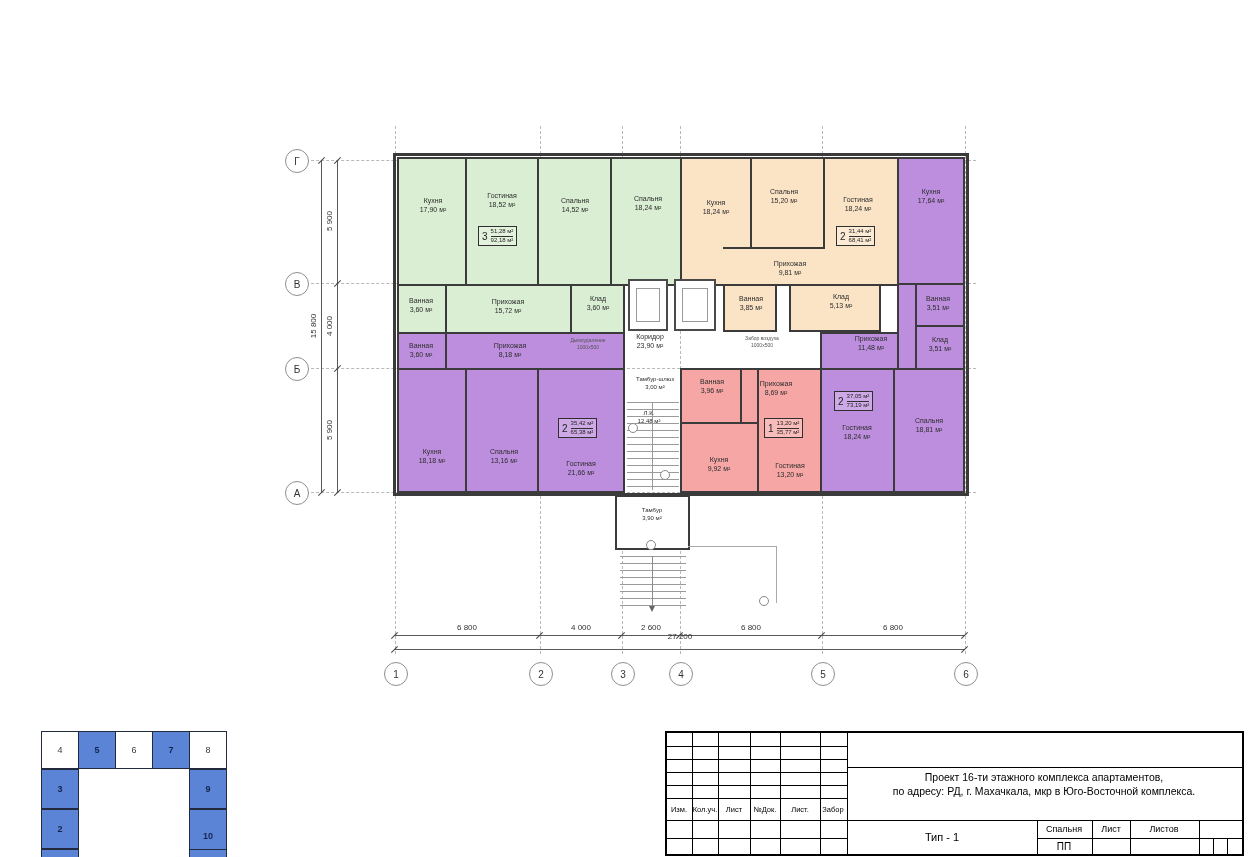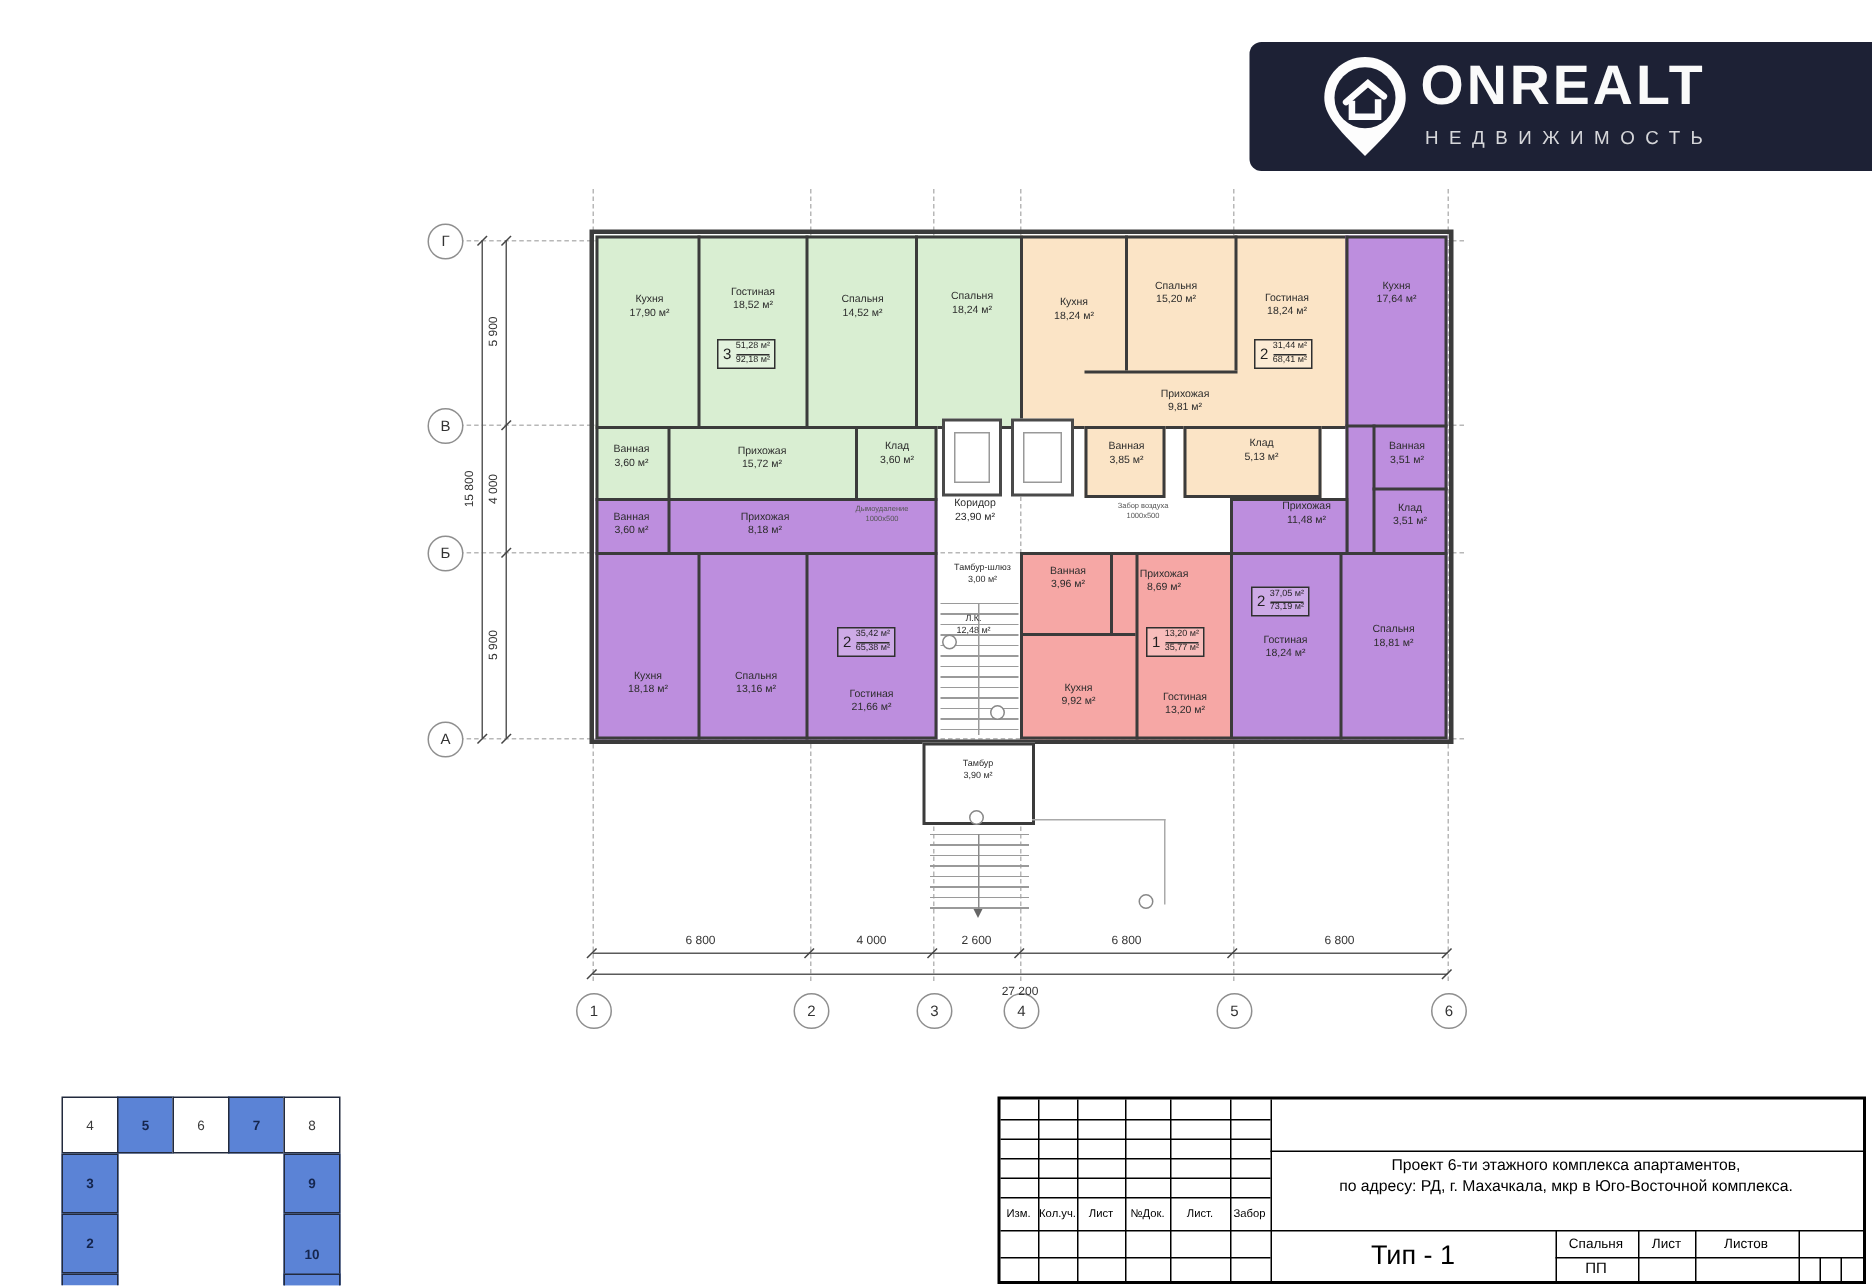--- a/index.html
+++ b/index.html
@@ -55,30 +55,20 @@
   .tbv{position:absolute;width:1px;background:#000}
   .tbh{position:absolute;height:1px;background:#000}
   .tbt{position:absolute;transform:translate(-50%,-50%);font-size:7.5px;color:#000;white-space:nowrap}
   .tbp{position:absolute;transform:translate(-50%,-50%);font-size:10.5px;color:#000;white-space:nowrap}
 </style>
 </head>
 <body>
 
 <div class="canvas">
 
-  <div class="banner">
-    <svg style="position:absolute;left:46px;top:8px" width="62" height="70" viewBox="0 0 64 72">
-      <path d="M32 2C16.5 2 4 14.5 4 30c0 11 7 19.5 28 40 21-20.5 28-29 28-40C60 14.5 47.5 2 32 2z" fill="#fdfdfd"></path>
-      <circle cx="32" cy="30" r="21" fill="#1d2135"></circle>
-      <path d="M19 33 L34 20 L45 29" stroke="#fdfdfd" stroke-width="4.5" fill="none" stroke-linecap="round"></path>
-      <path d="M23 32 V43 H41 V31" stroke="#fdfdfd" stroke-width="4.5" fill="none"></path>
-    </svg>
-    <div class="brand">ONREALT</div>
-    <div class="brandsub">НЕДВИЖИМОСТЬ</div>
-  </div>
 
   <div class="gridv" style="left:395px;top:126px;height:528px"></div>
   <div class="gridv" style="left:540px;top:126px;height:528px"></div>
   <div class="gridv" style="left:622px;top:126px;height:528px"></div>
   <div class="gridv" style="left:680px;top:126px;height:528px"></div>
   <div class="gridv" style="left:822px;top:126px;height:528px"></div>
   <div class="gridv" style="left:965px;top:126px;height:528px"></div>
   <div class="gridh" style="left:286px;top:160px;width:690px"></div>
   <div class="gridh" style="left:286px;top:283px;width:690px"></div>
   <div class="gridh" style="left:286px;top:368px;width:690px"></div>
@@ -251,21 +241,21 @@
   <div class="axis" style="left:811px;top:662px">5</div>
   <div class="axis" style="left:954px;top:662px">6</div>
 
   <div class="dim" style="left:395px;top:635px;width:570px;height:1px"></div>
   <div class="dim" style="left:395px;top:649px;width:570px;height:1px"></div>
   <div class="dimlab" style="left:467px;top:627px">6 800</div>
   <div class="dimlab" style="left:581px;top:627px">4 000</div>
   <div class="dimlab" style="left:651px;top:627px">2 600</div>
   <div class="dimlab" style="left:751px;top:627px">6 800</div>
   <div class="dimlab" style="left:893px;top:627px">6 800</div>
-  <div class="dimlab" style="left:680px;top:661px">27 200</div>
+  <div class="dimlab" style="left:680px;top:636px">27 200</div>
   <div class="tick" style="left:390px;top:635px"></div>
   <div class="tick" style="left:535px;top:635px"></div>
   <div class="tick" style="left:617px;top:635px"></div>
   <div class="tick" style="left:675px;top:635px"></div>
   <div class="tick" style="left:817px;top:635px"></div>
   <div class="tick" style="left:960px;top:635px"></div>
   <div class="tick" style="left:390px;top:649px"></div>
   <div class="tick" style="left:960px;top:649px"></div>
   <div class="dim" style="left:337px;top:160px;width:1px;height:332px"></div>
   <div class="dim" style="left:321px;top:160px;width:1px;height:332px"></div>
@@ -314,22 +304,22 @@
     <div class="tbv" style="left:463px;top:87px;height:34px"></div>
     <div class="tbv" style="left:532px;top:87px;height:34px"></div>
     <div class="tbv" style="left:546px;top:105px;height:16px"></div>
     <div class="tbv" style="left:560px;top:105px;height:16px"></div>
     <div class="tbt" style="left:12px;top:76px">Изм.</div>
     <div class="tbt" style="left:38px;top:76px">Кол.уч.</div>
     <div class="tbt" style="left:67px;top:76px">Лист</div>
     <div class="tbt" style="left:98px;top:76px">№Док.</div>
     <div class="tbt" style="left:133px;top:76px">Лист.</div>
     <div class="tbt" style="left:166px;top:76px">Забор</div>
-    <div class="tbp" style="left:377px;top:44px">Проект 6-ти этажного комплекса апартаментов,</div>
+    <div class="tbp" style="left:377px;top:44px">Проект 16-ти этажного комплекса апартаментов,</div>
     <div class="tbp" style="left:377px;top:58px">по адресу: РД, г. Махачкала, мкр в Юго-Восточной комплекса.</div>
-    <div class="tbp" style="left:275px;top:104px;font-size:18px">Тип - 1</div>
+    <div class="tbp" style="left:275px;top:104px;font-size:11px">Тип - 1</div>
     <div class="tbt" style="left:397px;top:96px;font-size:9px">Спальня</div>
     <div class="tbt" style="left:444px;top:96px;font-size:9px">Лист</div>
     <div class="tbt" style="left:497px;top:96px;font-size:9px">Листов</div>
     <div class="tbt" style="left:397px;top:113px;font-size:10px">ПП</div>
   </div>
 
 </div>
 
 </body></html>

